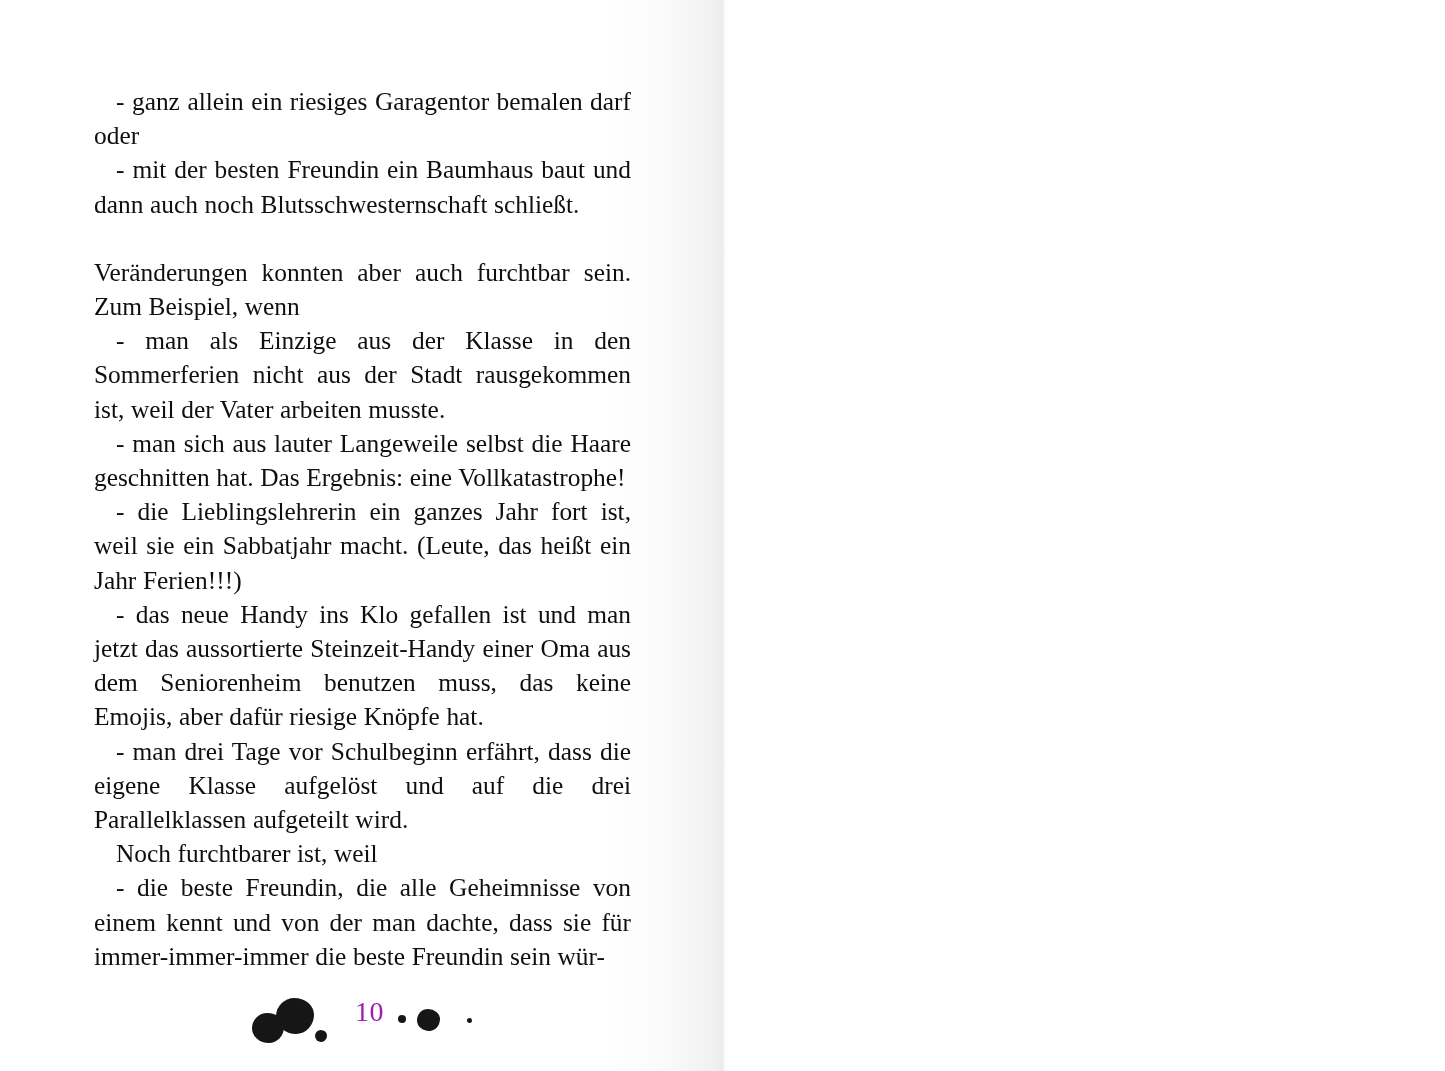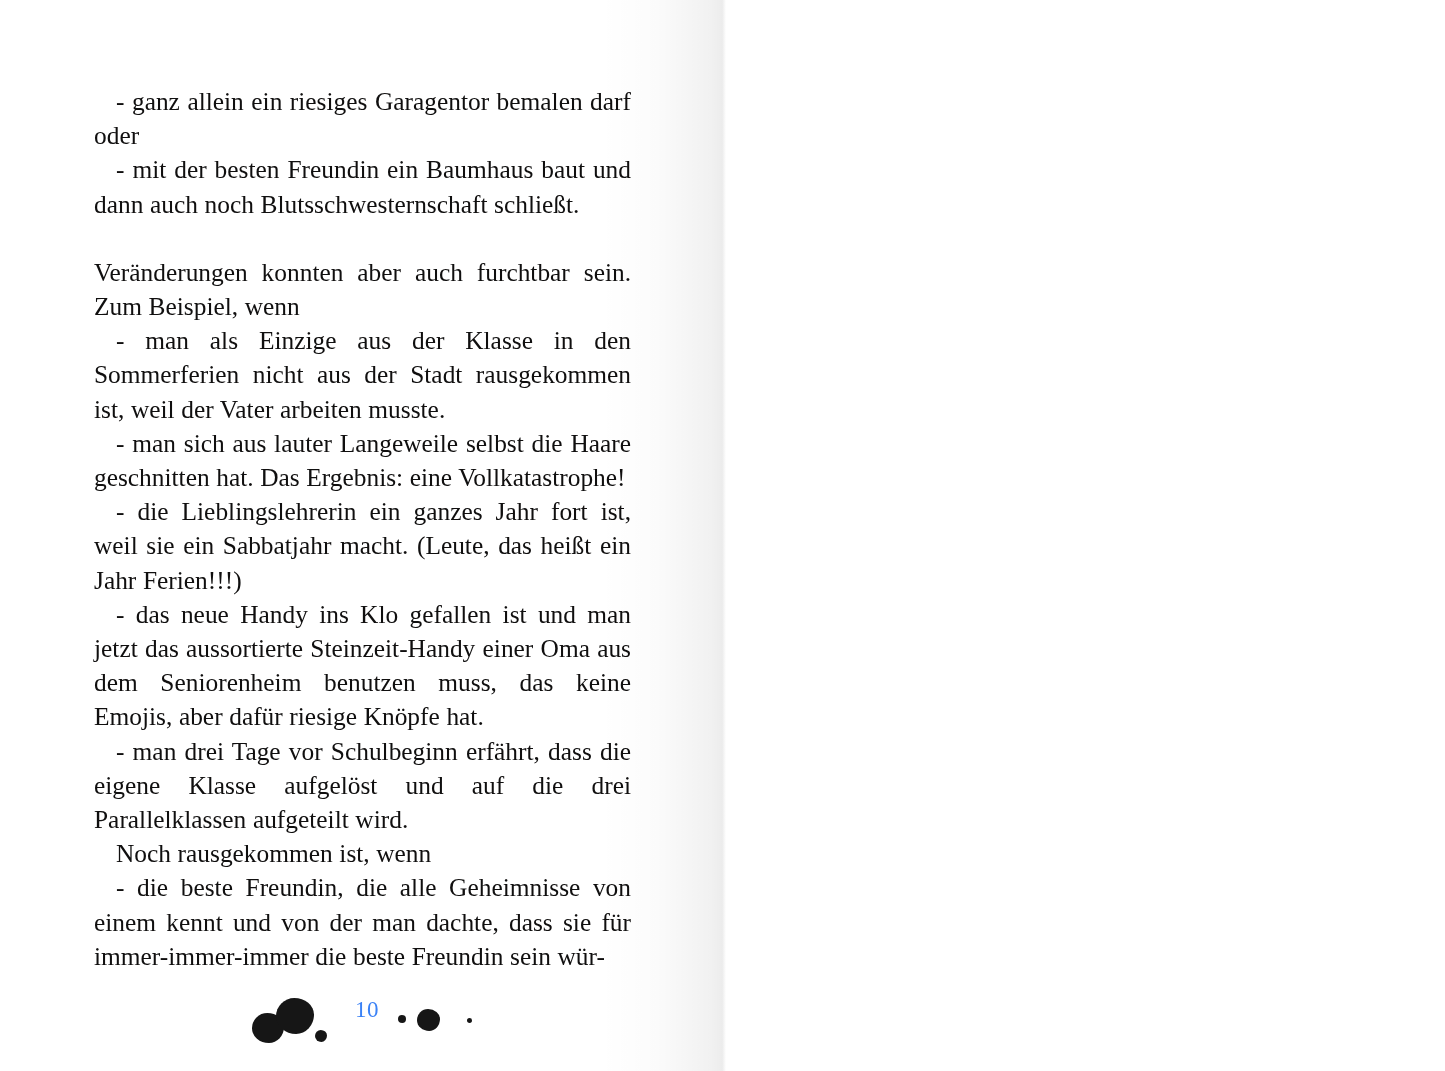--- a/index.html
+++ b/index.html
@@ -75,22 +75,22 @@
   .folio-wrap {
     position: absolute;
     bottom: 24px;
     height: 60px;
     width: 260px;
   }
   #folio-left  { left: 245px; }
 
   .folio-num {
     position: absolute;
-    font-size: 23px;
-    color: #3b82f6;
+    font-size: 28px;
+    color: #a21caf;
     letter-spacing: 0.5px;
     line-height: 1;
   }
   #folio-left .folio-num  { left: 110px; top: 11px; }
 
   .blob {
     position: absolute;
     background: #161616;
     border-radius: 48% 52% 47% 53% / 51% 46% 54% 49%;
   }
@@ -106,21 +106,21 @@
 
     <div class="textcol" id="left-col">
       <p class="ind">- ganz allein ein riesiges Garagentor bemalen darf oder</p>
       <p class="ind">- mit der besten Freundin ein Baumhaus baut und dann auch noch Blutsschwesternschaft schließt.</p>
       <p class="gap">Veränderungen konnten aber auch furchtbar sein. Zum Beispiel, wenn</p>
       <p class="ind">- man als Einzige aus der Klasse in den Sommerferien nicht aus der Stadt rausgekommen ist, weil der Vater arbeiten musste.</p>
       <p class="ind">- man sich aus lauter Langeweile selbst die Haare geschnitten hat. Das Ergebnis: eine Vollkatastrophe!</p>
       <p class="ind">- die Lieblingslehrerin ein ganzes Jahr fort ist, weil sie ein Sabbatjahr macht. (Leute, das heißt ein Jahr Ferien!!!)</p>
       <p class="ind">- das neue Handy ins Klo gefallen ist und man jetzt das aussortierte Steinzeit-Handy einer Oma aus dem Seniorenheim benutzen muss, das keine Emojis, aber dafür riesige Knöpfe hat.</p>
       <p class="ind">- man drei Tage vor Schulbeginn erfährt, dass die eigene Klasse aufgelöst und auf die drei Parallelklassen aufgeteilt wird.</p>
-      <p class="ind last">Noch rausgekommen ist, wenn</p>
+      <p class="ind last">Noch furchtbarer ist, weil</p>
       <p class="ind">- die beste Freundin, die alle Geheimnisse von einem kennt und von der man dachte, dass sie für immer-immer-immer die beste Freundin sein wür-</p>
     </div>
 
     <div class="folio-wrap" id="folio-left">
       <div class="blob" style="left:7px;  top:26px; width:32px; height:30px;"></div>
       <div class="blob" style="left:31px; top:11px; width:38px; height:36px;"></div>
       <div class="blob" style="left:70px; top:43px; width:12px; height:12px;"></div>
       <span class="folio-num">10</span>
       <div class="blob" style="left:153px; top:28px; width:8px;  height:8px;"></div>
       <div class="blob" style="left:172px; top:22px; width:23px; height:22px;"></div>

